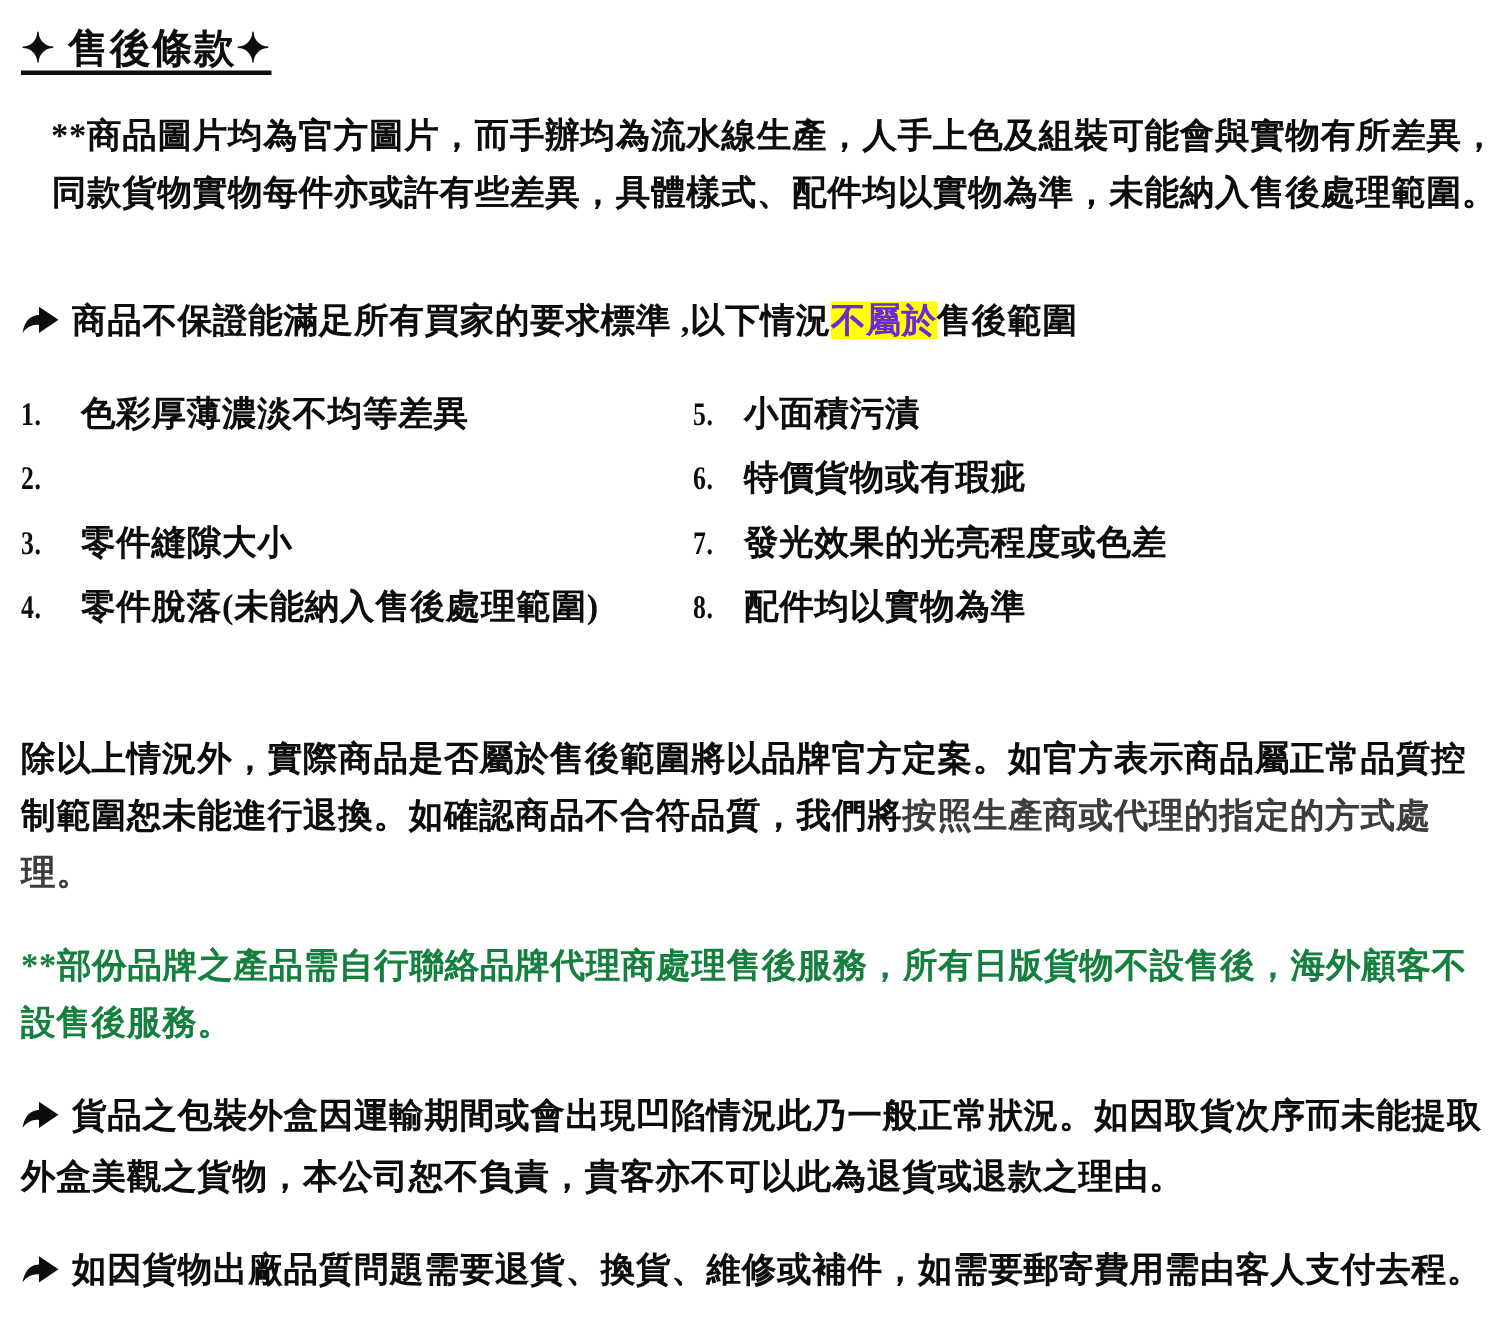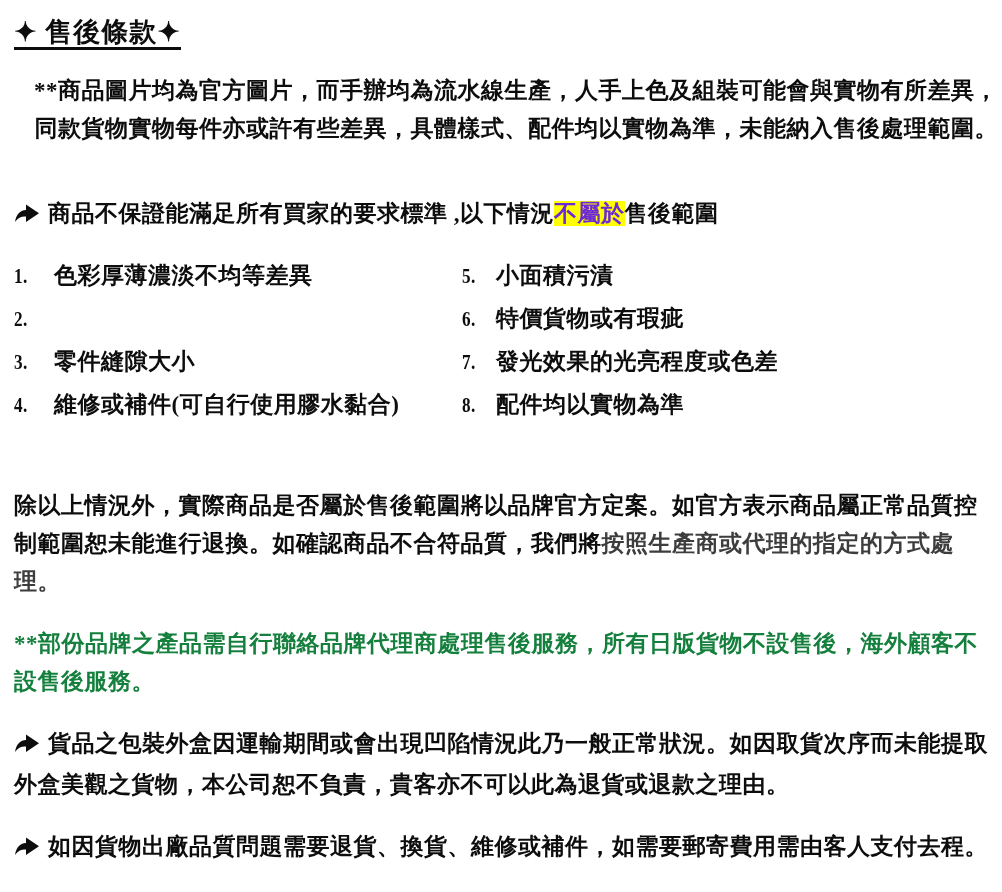--- a/index.html
+++ b/index.html
@@ -101,21 +101,21 @@
       </div>
       <div class="li">
         <span class="num">2.</span>
       </div>
       <div class="li">
         <span class="num">3.</span>
         <span class="txt">零件縫隙大小</span>
       </div>
       <div class="li">
         <span class="num">4.</span>
-        <span class="txt">維修或補件(可自行使用膠水黏合)</span>
+        <span class="txt">零件脫落(未能納入售後處理範圍)</span>
       </div>
     </div>
     <div class="col-right">
       <div class="li">
         <span class="num">5.</span>
         <span class="txt">小面積污漬</span>
       </div>
       <div class="li">
         <span class="num">6.</span>
         <span class="txt">特價貨物或有瑕疵</span>

